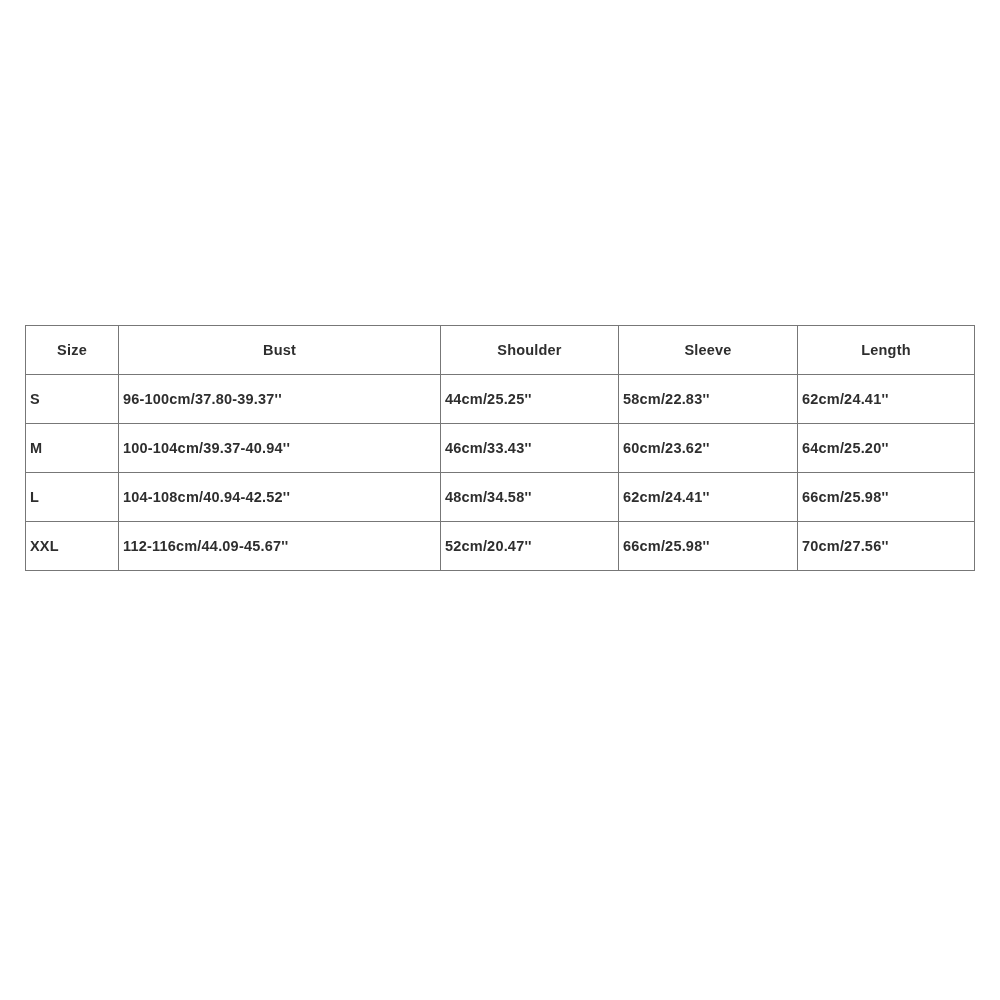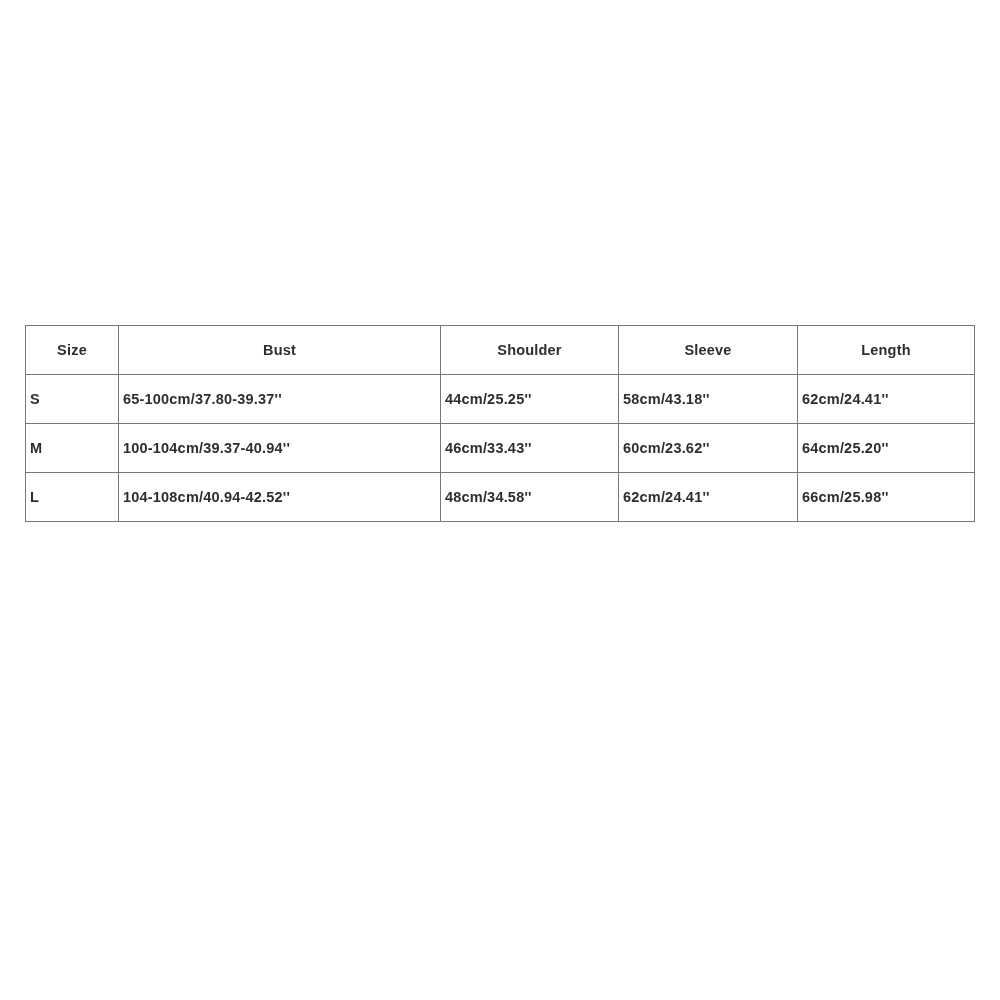--- a/index.html
+++ b/index.html
@@ -61,34 +61,41 @@
         <th>Size</th>
         <th>Bust</th>
         <th>Shoulder</th>
         <th>Sleeve</th>
         <th>Length</th>
       </tr>
     </thead>
     <tbody>
         <tr>
           <td>S</td>
-          <td>65-100cm/37.80-39.37''</td>
+          <td>96-100cm/37.80-39.37''</td>
           <td>44cm/25.25''</td>
-          <td>58cm/43.18''</td>
+          <td>58cm/22.83''</td>
           <td>62cm/24.41''</td>
         </tr>
         <tr>
           <td>M</td>
           <td>100-104cm/39.37-40.94''</td>
           <td>46cm/33.43''</td>
           <td>60cm/23.62''</td>
           <td>64cm/25.20''</td>
         </tr>
         <tr>
           <td>L</td>
           <td>104-108cm/40.94-42.52''</td>
           <td>48cm/34.58''</td>
           <td>62cm/24.41''</td>
           <td>66cm/25.98''</td>
         </tr>
+        <tr>
+          <td>XXL</td>
+          <td>112-116cm/44.09-45.67''</td>
+          <td>52cm/20.47''</td>
+          <td>66cm/25.98''</td>
+          <td>70cm/27.56''</td>
+        </tr>
       </tbody>
   </table>
 </div>
 
 </body></html>

